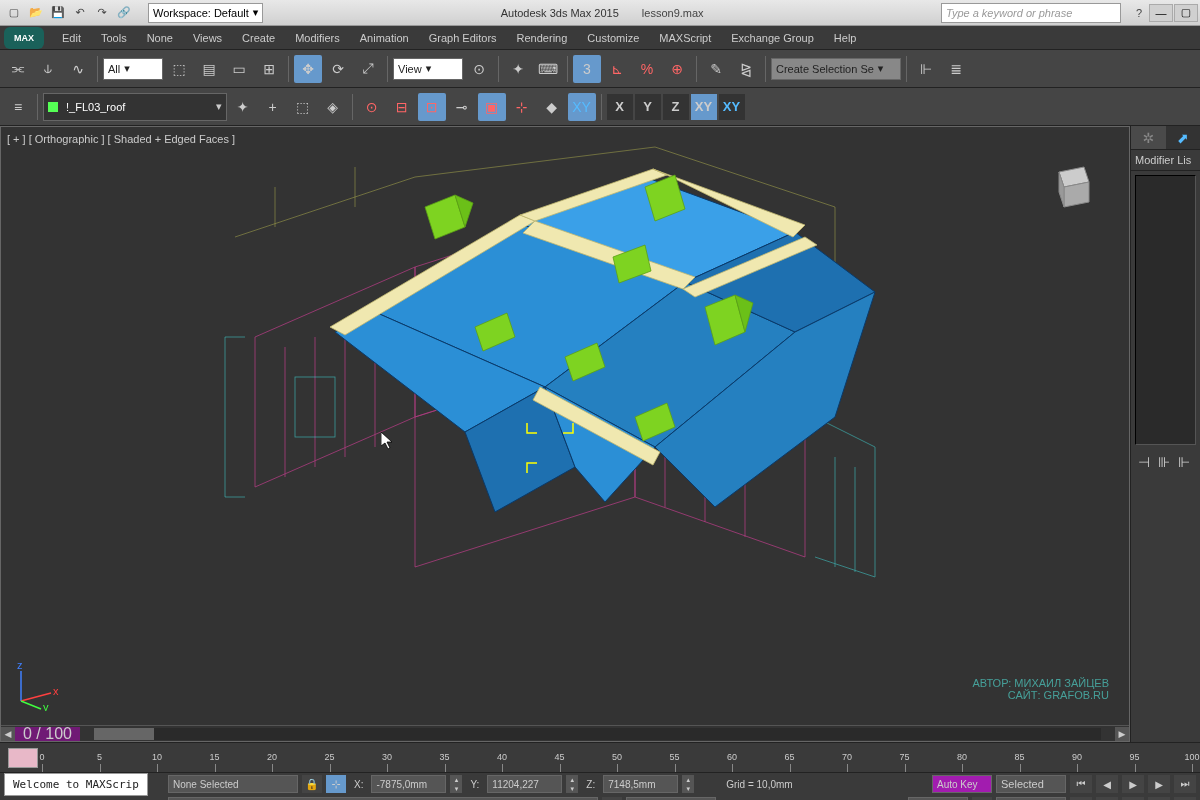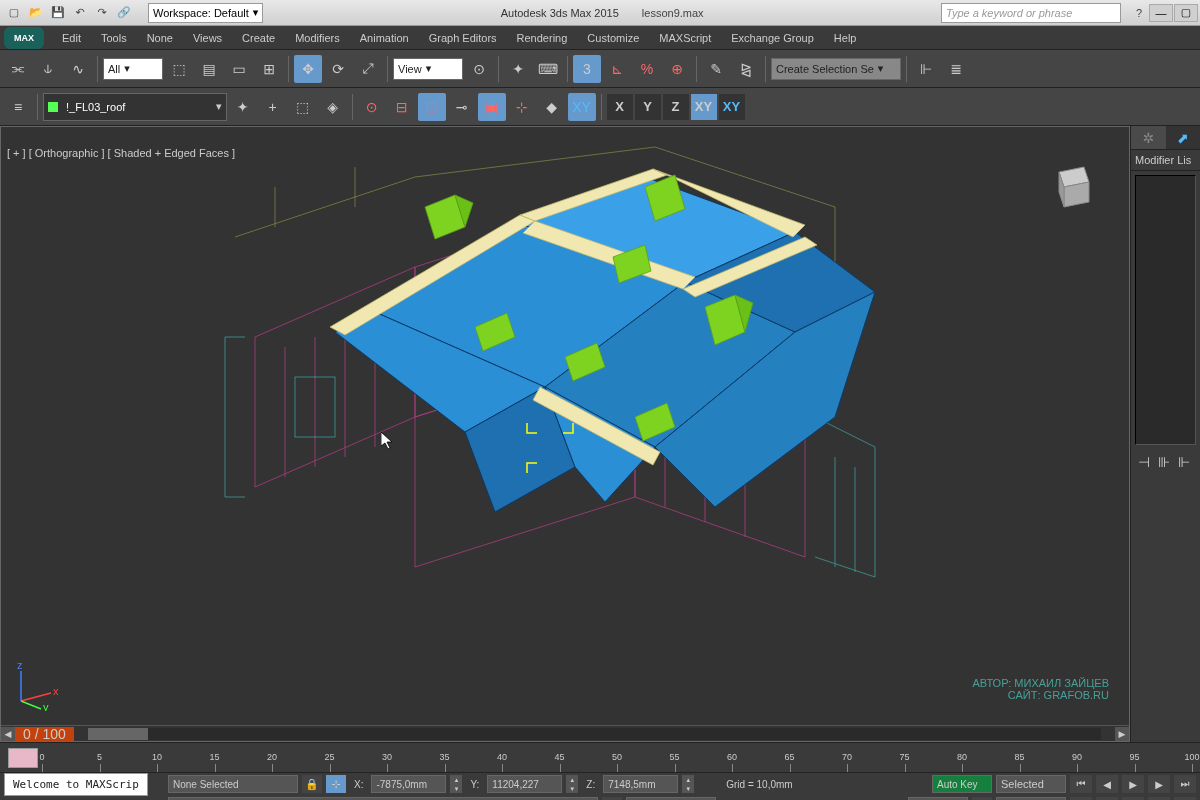--- a/index.html
+++ b/index.html
@@ -23,27 +23,27 @@
 .tb-btn{width:28px;height:28px;display:flex;align-items:center;justify-content:center;cursor:pointer;color:#ccc;border-radius:2px;position:relative;font-size:14px}
 .tb-btn.active{background:#6699cc}
 .tb-sep{width:1px;height:26px;background:#666;margin:0 3px}
 .tb-dd{height:22px;background:#fff;border:1px solid #666;padding:0 4px;display:flex;align-items:center;gap:4px;cursor:pointer;color:#222}
 .tb-input{height:22px;background:#555;border:1px solid #666;padding:0 4px;color:#fff;width:170px}
 .xyz-btn{width:26px;height:26px;background:#333;color:#ccc;display:flex;align-items:center;justify-content:center;cursor:pointer;font-weight:bold;font-size:13px}
 .xyz-btn.active{background:#6699cc}
 
 .main-area{display:flex;height:616px}
 .viewport-container{flex:1;background:#333;position:relative;border:1px solid #666;overflow:hidden}
-.vp-label{position:absolute;top:20px;left:6px;color:#ccc;font-size:11px;z-index:5}
+.vp-label{position:absolute;top:6px;left:6px;color:#ccc;font-size:11px;z-index:5}
 .vp-gizmo{position:absolute;bottom:30px;left:10px;width:50px;height:50px;z-index:5}
 .vp-cube{position:absolute;top:30px;right:30px;width:60px;height:60px;z-index:5}
 .house-render{position:absolute;top:50%;left:50%;transform:translate(-50%,-55%)}
 .watermark{position:absolute;bottom:40px;right:20px;color:#4ecdc4;font-family:cursive;font-size:13px;text-align:right;opacity:0.7}
 .vp-scroll-h{position:absolute;bottom:0;left:0;right:0;height:16px;background:#333;border-top:1px solid #555;display:flex;align-items:center}
-.vp-frame-ind{color:#ccc;padding:0 8px;background:#c2410c;height:14px;display:flex;align-items:center;font-size:14px}
+.vp-frame-ind{color:#ccc;padding:0 8px;background:#701a75;height:14px;display:flex;align-items:center;font-size:16px}
 .vp-sb-track{flex:1;height:12px;background:#2a2a2a;margin:0 14px;position:relative}
 .vp-sb-thumb{height:100%;width:60px;background:#666;position:absolute;left:0}
 .vp-sb-arrow{width:14px;height:14px;background:#555;display:flex;align-items:center;justify-content:center;color:#ccc;cursor:pointer;font-size:9px}
 
 .side-panel{width:70px;background:#3a3a3a;border-left:1px solid #222;display:flex;flex-direction:column}
 .sp-tabs{display:flex;height:24px;border-bottom:1px solid #222}
 .sp-tab{flex:1;background:#333;display:flex;align-items:center;justify-content:center;cursor:pointer;color:#888;font-size:14px}
 .sp-tab.active{background:#4a4a4a}
 .sp-section{padding:4px;color:#ccc;border-bottom:1px solid #222}
 .sp-empty{flex:1;background:#2a2a2a;margin:4px;border:1px inset #555}
@@ -391,21 +391,21 @@
       </div>
     <span class="status-label">Z:</span>
     <div class="status-field" style="width:75px">7148,5mm</div>
     <div class="spinner-group">
         <div class="spinner-btn">▴</div>
         <div class="spinner-btn">▾</div>
       </div>
     <div style="width:20px"></div>
     <div class="status-field" style="width:90px;background:transparent;border:none">Grid = 10,0mm</div>
     <div style="flex:1"></div>
-    <div class="status-field" style="width:60px;background:#15803d;cursor:pointer">Auto Key</div>
+    <div class="status-field" style="width:60px;background:#a21caf;cursor:pointer">Auto Key</div>
     <div class="status-field" style="width:70px;cursor:pointer">
         <span>Selected</span>
       </div>
     <div class="tr-btn">⏮</div>
     <div class="tr-btn">◀</div>
     <div class="tr-btn">▶</div>
     <div class="tr-btn">▶</div>
     <div class="tr-btn">⏭</div>
   </div>
   <div class="status-row2">

